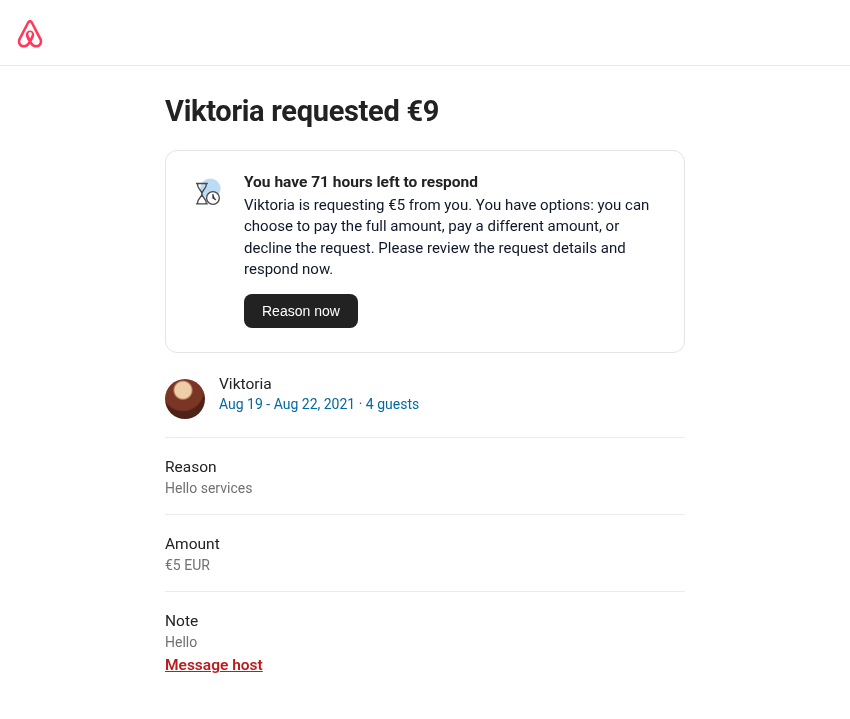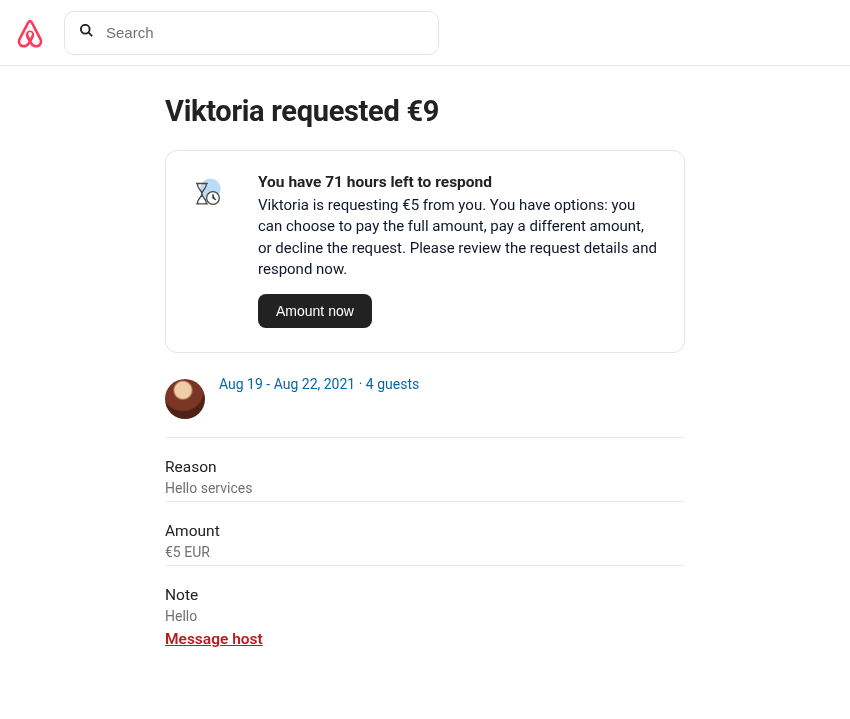--- a/index.html
+++ b/index.html
@@ -52,21 +52,21 @@
     letter-spacing: -0.3px;
     color: #222;
     margin-bottom: 22px;
   }
 
   .alert {
     border: 1px solid #e4e4e4;
     border-radius: 12px;
     padding: 22px 24px 24px 24px;
     display: flex;
-    gap: 34px;
+    gap: 20px;
     align-items: flex-start;
     margin-bottom: 22px;
   }
   .alert-icon {
     width: 34px; height: 34px;
     flex-shrink: 0;
     margin-top: 2px;
   }
   .alert-body { flex: 1; }
   .alert-title {
@@ -103,21 +103,21 @@
     width: 40px; height: 40px;
     border-radius: 50%;
     background: radial-gradient(circle at 45% 28%, #f0cda9 0 22%, #7a3525 28% 55%, #4e2216 60% 100%);
     flex-shrink: 0;
     margin-top: 4px;
   }
   .req-name { font-size: 15.5px; color: #222; margin-bottom: 2px; }
   .req-sub { font-size: 14px; color: #0369a1; line-height: 1.35; }
 
   .section {
-    padding: 20px 0 5px 0;
+    padding: 20px 0 18px 0;
     border-bottom: 1px solid #ebebeb;
   }
   .section.last { border-bottom: none; padding-bottom: 10px; }
   .section-label {
     font-size: 15.5px;
     color: #222;
     margin-bottom: 4px;
   }
   .section-value {
     font-size: 14px;
@@ -136,53 +136,45 @@
 </style>
 </head>
 <body>
 
 <div class="header">
   <div class="logo">
     <svg width="28" height="30" viewBox="0 0 32 34" aria-hidden="true">
       <path fill="#FF385C" d="M16 2c1.3 0 2.5.7 3.2 2l9.9 19.1c.6 1.1.9 2.3.9 3.5 0 4-3.2 7.1-7.1 7.1-2.5 0-4.6-1.2-6.9-4.2-2.3 3-4.4 4.2-6.9 4.2C5.2 33.7 2 30.6 2 26.6c0-1.2.3-2.4.9-3.5L12.8 4C13.5 2.7 14.7 2 16 2zm0 3.2c-.3 0-.6.2-.8.5L5.4 24.6c-.3.6-.5 1.3-.5 2 0 2.3 1.8 4 4 4 1.7 0 3.2-1 5.4-4-2.1-3-3.1-5.4-3.1-7.6 0-2.8 2.1-5 4.8-5s4.8 2.2 4.8 5c0 2.2-1 4.6-3.1 7.6 2.2 3 3.7 4 5.4 4 2.2 0 4-1.7 4-4 0-.7-.2-1.4-.5-2L16.8 5.7c-.2-.3-.5-.5-.8-.5zm0 10.6c-1 0-1.9.9-1.9 2.1 0 1.4.7 3.1 2 5.1 1.3-2 2-3.7 2-5.1 0-1.2-.9-2.1-2.1-2.1z"></path>
     </svg>
   </div>
-  <div class="search-wrap">
-    <span>
-      <svg width="15" height="15" viewBox="0 0 24 24" fill="none" stroke="#222" stroke-width="3">
-        <circle cx="10" cy="10" r="7"></circle>
-        <line x1="21" y1="21" x2="15.5" y2="15.5"></line>
-      </svg>
-    </span>
-    <input type="text" placeholder="Search" style="">
-  </div>
 </div>
 
 <div class="page">
   <h1>Viktoria requested €9</h1>
 
   <div class="alert">
     <div class="alert-icon">
       <svg width="34" height="34" viewBox="0 0 40 40">
         <circle cx="24" cy="16" r="12" fill="#bcdcf6"></circle>
         <path fill="none" stroke="#4a4a4a" stroke-width="1.6" stroke-linejoin="round" d="M7 10h14M7 34h14M9 10v2c0 4 5 6 5 10s-5 6-5 10v2M19 10v2c0 4-5 6-5 10s5 6 5 10v2"></path>
         <circle cx="27" cy="27" r="7.5" fill="#fff" stroke="#4a4a4a" stroke-width="1.6"></circle>
         <path stroke="#4a4a4a" stroke-width="1.6" stroke-linecap="round" d="M27 23v4l3 2"></path>
       </svg>
     </div>
     <div class="alert-body">
       <div class="alert-title">You have 71 hours left to respond</div>
       <div class="alert-desc">Viktoria is requesting €5 from you. You have options: you can choose to pay the full amount, pay a different amount, or decline the request. Please review the request details and respond now.</div>
-      <button class="btn-primary">Amount now</button>
+      <button class="btn-primary">Reason now</button>
     </div>
   </div>
 
   <div class="requester">
     <div class="avatar"></div>
     <div>
+      <div class="req-name">Viktoria</div>
       <div class="req-sub">Aug 19 - Aug 22, 2021 · 4 guests</div>
     </div>
   </div>
 
   <div class="section">
     <div class="section-label">Reason</div>
     <div class="section-value">Hello services</div>
   </div>
 
   <div class="section">

